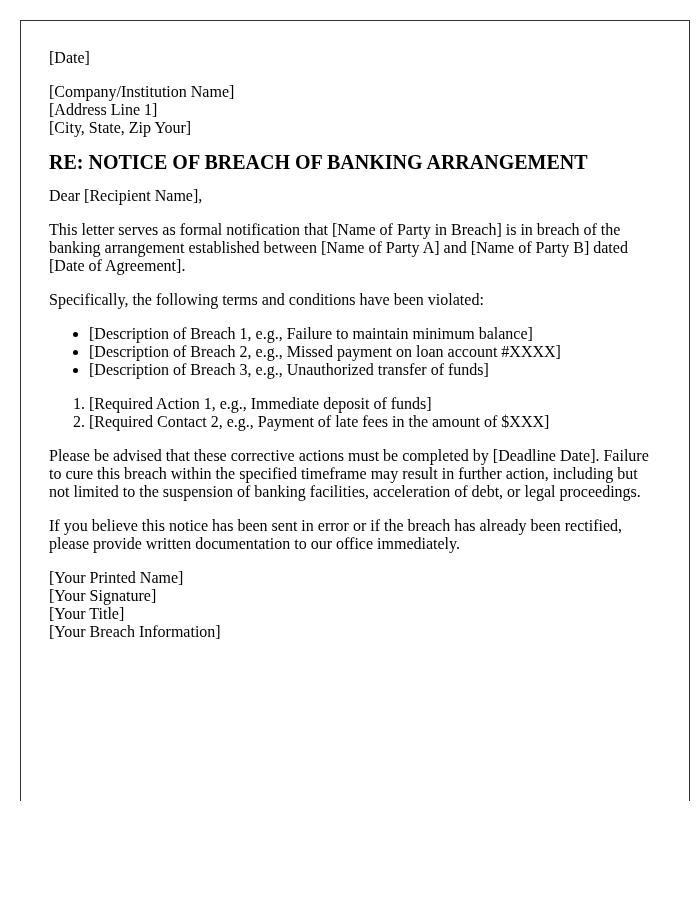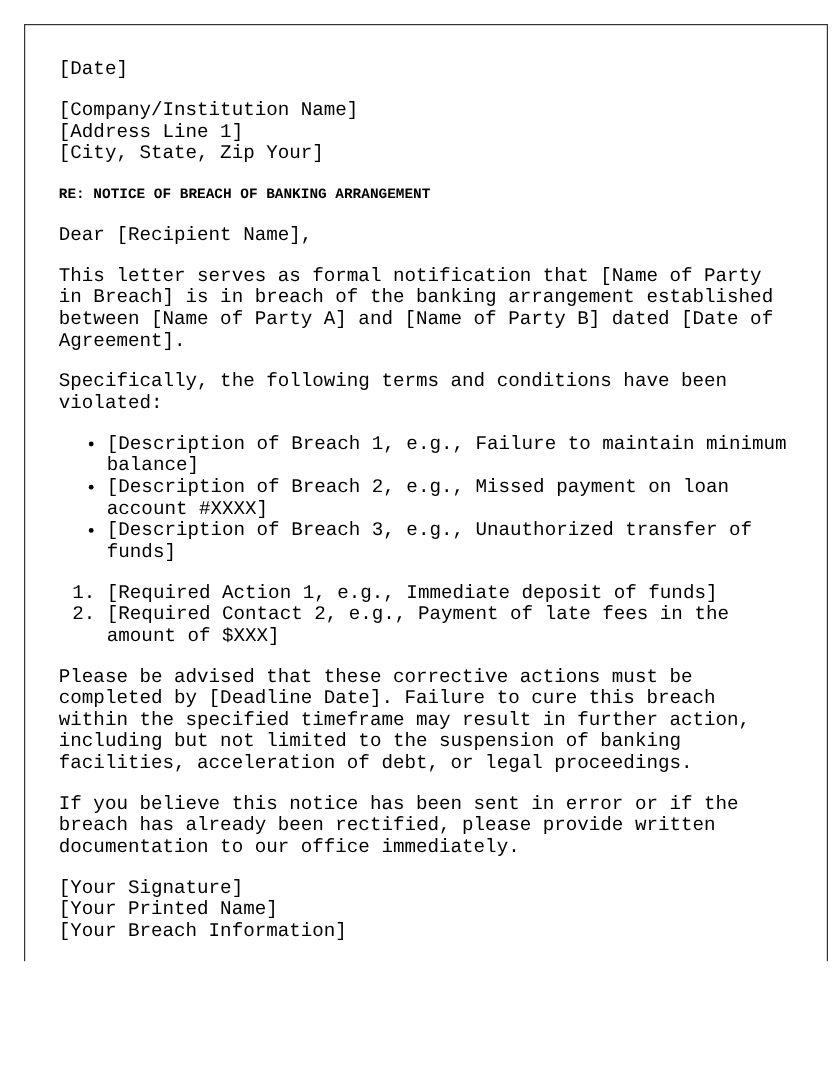--- a/index.html
+++ b/index.html
@@ -20,27 +20,26 @@
     .page {
       position: absolute;
       left: 20px;
       top: 20px;
       width: 612px;
       height: 752px;
       border-top: 1px solid #333333;
       border-left: 1px solid #333333;
       border-right: 1px solid #333333;
       padding: 28px 28px 0 28px;
-      font-family: Liberation Mono, monospace;
     }
     p {
       margin: 0 0 16px 0;
     }
     h1.subject {
-      font-size: 12px;
+      font-size: 20px;
       font-weight: bold;
       margin: 0 0 16px 0;
       line-height: 18px;
     }
     ul, ol {
       margin: 0 0 16px 0;
       padding-left: 40px;
     }
     li {
       margin: 0;
@@ -78,18 +77,19 @@
     <li>[Required Action 1, e.g., Immediate deposit of funds]</li>
     <li>[Required Contact 2, e.g., Payment of late fees in the amount of $XXX]</li>
   </ol>
 
   <p>Please be advised that these corrective actions must be completed by [Deadline Date]. Failure to cure this breach within the specified timeframe may result in further action, including but not limited to the suspension of banking facilities, acceleration of debt, or legal proceedings.</p>
 
   <p>If you believe this notice has been sent in error or if the breach has already been rectified, please provide written documentation to our office immediately.</p>
 
 
   <p class="block-lines">
+    <span style="display:block">[Your Printed Name]</span>
     <span style="display:block">[Your Signature]</span>
-    <span style="display:block">[Your Printed Name]</span>
+    <span style="display:block">[Your Title]</span>
     <span style="display:block">[Your Breach Information]</span>
   </p>
 
 </div>
 
 </body></html>

